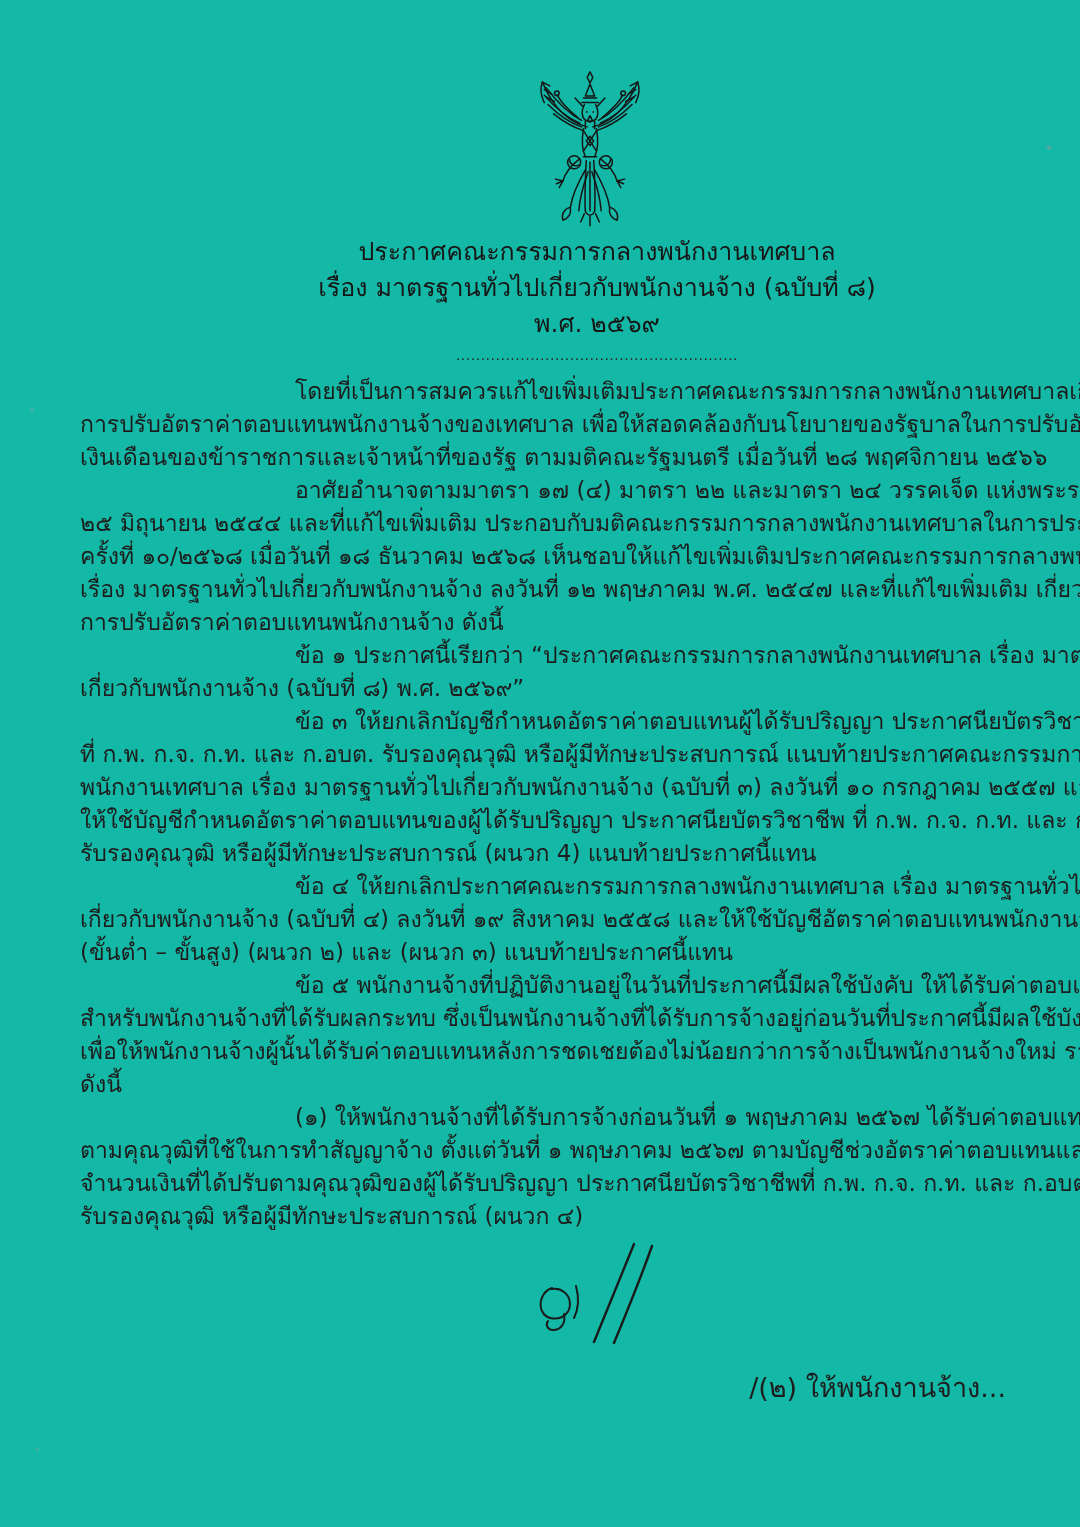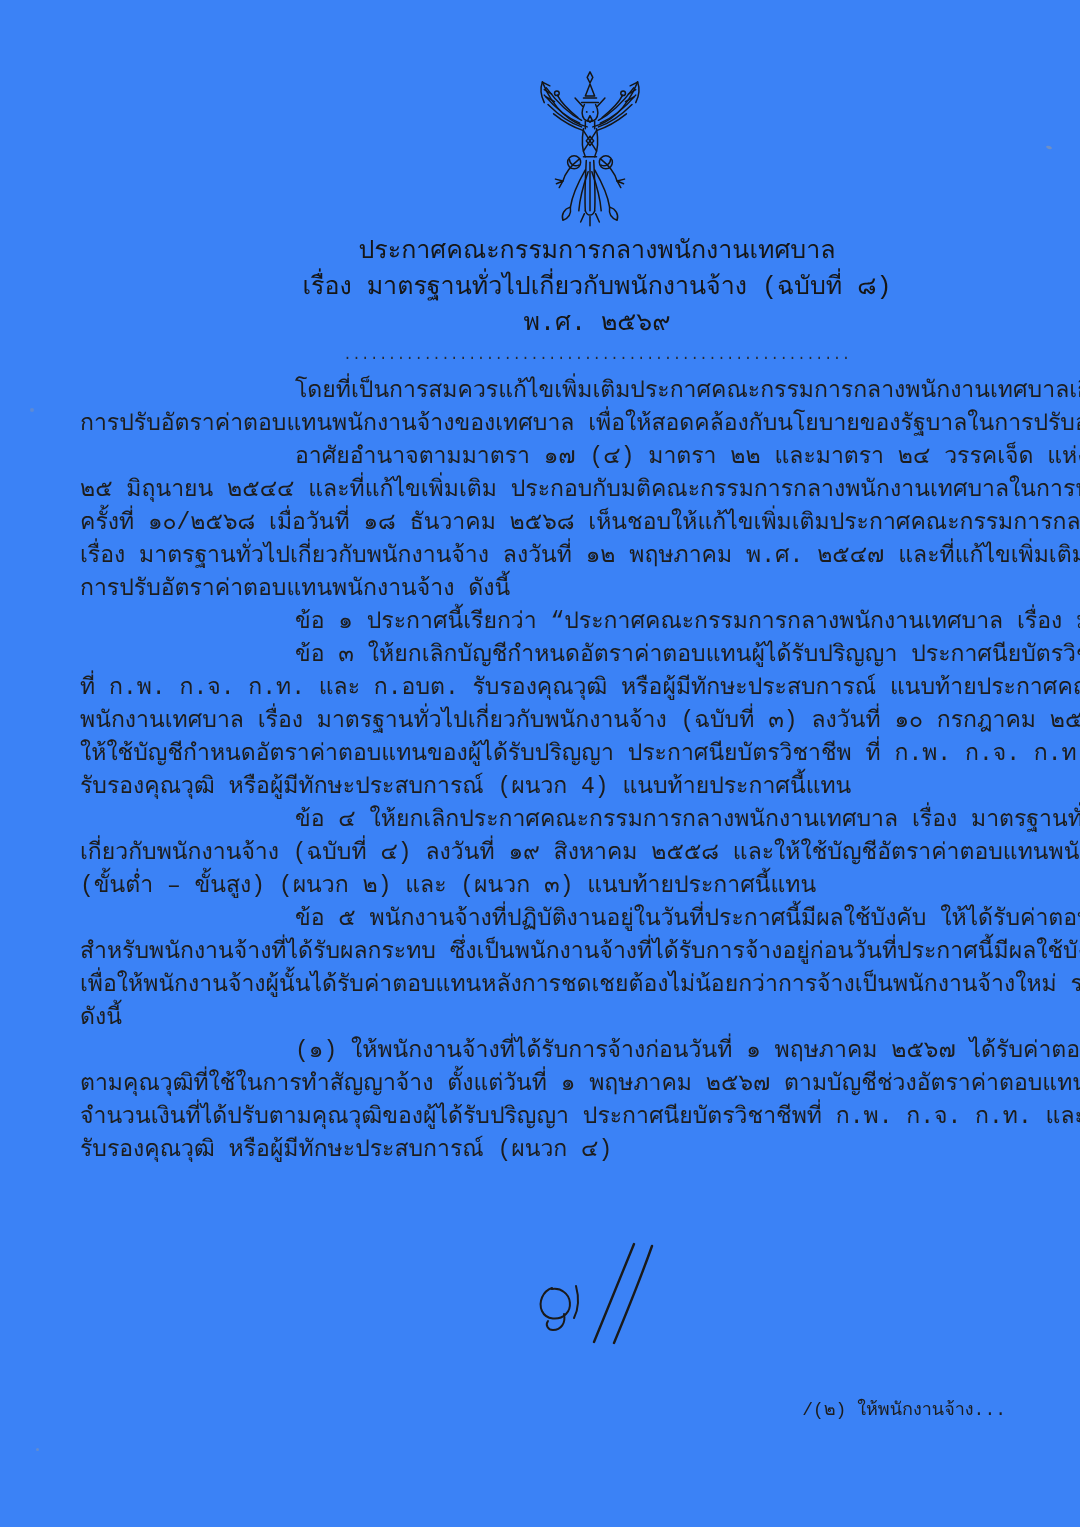--- a/index.html
+++ b/index.html
@@ -7,23 +7,22 @@
     width: 1080px; height: 1527px;
     background: #ffffff;
     font-family: "DejaVu Sans", "Liberation Sans", sans-serif;
     color: #1b1b1b;
     overflow: hidden;
     position: relative;
   }
   .sheet {
     position: relative;
     width: 1080px; height: 1527px;
-    background: #3b82f6;
+    background: #14b8a6;
     overflow: hidden;
-    font-family: Liberation Mono, monospace;
   }
   .emblem {
     position: absolute;
     left: 520px; top: 68px;
     width: 140px; height: 170px;
   }
   .emblem svg { width: 100%; height: 100%; }
   .title-block {
     position: absolute;
     left: 57px; top: 234px;
@@ -48,22 +47,22 @@
     width: 940px;
     font-size: 23px;
     line-height: 33px;
     color: #1d1d1d;
   }
   .para { margin: 0; }
   .line { white-space: nowrap; height: 33px; }
   .line.indent { padding-left: 215px; }
   .footer-continuation {
     position: absolute;
-    right: 74px; top: 1394px;
-    font-size: 18px;
+    right: 74px; top: 1366px;
+    font-size: 27px;
     color: #1d1d1d;
     white-space: nowrap;
   }
   .handwriting {
     position: absolute;
     left: 522px; top: 1230px;
     width: 195px; height: 118px;
     pointer-events: none;
   }
   .speck { position: absolute; background: #9a9a9a; border-radius: 50%; }
@@ -128,30 +127,32 @@
     <div class="title-line">ประกาศคณะกรรมการกลางพนักงานเทศบาล</div>
     <div class="title-line">เรื่อง มาตรฐานทั่วไปเกี่ยวกับพนักงานจ้าง (ฉบับที่ ๘)</div>
     <div class="title-line">พ.ศ. ๒๕๖๙</div>
     <div class="dotted-rule">.........................................................</div>
   </div>
 
   <div class="doc-body">
       <div class="para">
         <div class="line indent">โดยที่เป็นการสมควรแก้ไขเพิ่มเติมประกาศคณะกรรมการกลางพนักงานเทศบาลเกี่ยวกับ</div>
         <div class="line">การปรับอัตราค่าตอบแทนพนักงานจ้างของเทศบาล เพื่อให้สอดคล้องกับนโยบายของรัฐบาลในการปรับอัตรา</div>
+        <div class="line">เงินเดือนของข้าราชการและเจ้าหน้าที่ของรัฐ ตามมติคณะรัฐมนตรี เมื่อวันที่ ๒๘ พฤศจิกายน ๒๕๖๖</div>
       </div>
       <div class="para">
         <div class="line indent">อาศัยอำนาจตามมาตรา ๑๗ (๔) มาตรา ๒๒ และมาตรา ๒๔ วรรคเจ็ด แห่งพระราชบัญญัติ</div>
         <div class="line">๒๕ มิถุนายน ๒๕๔๔ และที่แก้ไขเพิ่มเติม ประกอบกับมติคณะกรรมการกลางพนักงานเทศบาลในการประชุม</div>
         <div class="line">ครั้งที่ ๑๐/๒๕๖๘ เมื่อวันที่ ๑๘ ธันวาคม ๒๕๖๘ เห็นชอบให้แก้ไขเพิ่มเติมประกาศคณะกรรมการกลางพนักงานเทศบาล</div>
         <div class="line">เรื่อง มาตรฐานทั่วไปเกี่ยวกับพนักงานจ้าง ลงวันที่ ๑๒ พฤษภาคม พ.ศ. ๒๕๔๗ และที่แก้ไขเพิ่มเติม เกี่ยวกับ</div>
         <div class="line">การปรับอัตราค่าตอบแทนพนักงานจ้าง ดังนี้</div>
       </div>
       <div class="para">
         <div class="line indent">ข้อ ๑ ประกาศนี้เรียกว่า “ประกาศคณะกรรมการกลางพนักงานเทศบาล เรื่อง มาตรฐานทั่วไป</div>
+        <div class="line">เกี่ยวกับพนักงานจ้าง (ฉบับที่ ๘) พ.ศ. ๒๕๖๙”</div>
       </div>
       <div class="para">
         <div class="line indent">ข้อ ๓ ให้ยกเลิกบัญชีกำหนดอัตราค่าตอบแทนผู้ได้รับปริญญา ประกาศนียบัตรวิชาชีพ</div>
         <div class="line">ที่ ก.พ. ก.จ. ก.ท. และ ก.อบต. รับรองคุณวุฒิ หรือผู้มีทักษะประสบการณ์ แนบท้ายประกาศคณะกรรมการกลาง</div>
         <div class="line">พนักงานเทศบาล เรื่อง มาตรฐานทั่วไปเกี่ยวกับพนักงานจ้าง (ฉบับที่ ๓) ลงวันที่ ๑๐ กรกฎาคม ๒๕๕๗ และ</div>
         <div class="line">ให้ใช้บัญชีกำหนดอัตราค่าตอบแทนของผู้ได้รับปริญญา ประกาศนียบัตรวิชาชีพ ที่ ก.พ. ก.จ. ก.ท. และ ก.อบต.</div>
         <div class="line">รับรองคุณวุฒิ หรือผู้มีทักษะประสบการณ์ (ผนวก 4) แนบท้ายประกาศนี้แทน</div>
       </div>
       <div class="para">
         <div class="line indent">ข้อ ๔ ให้ยกเลิกประกาศคณะกรรมการกลางพนักงานเทศบาล เรื่อง มาตรฐานทั่วไป</div>

